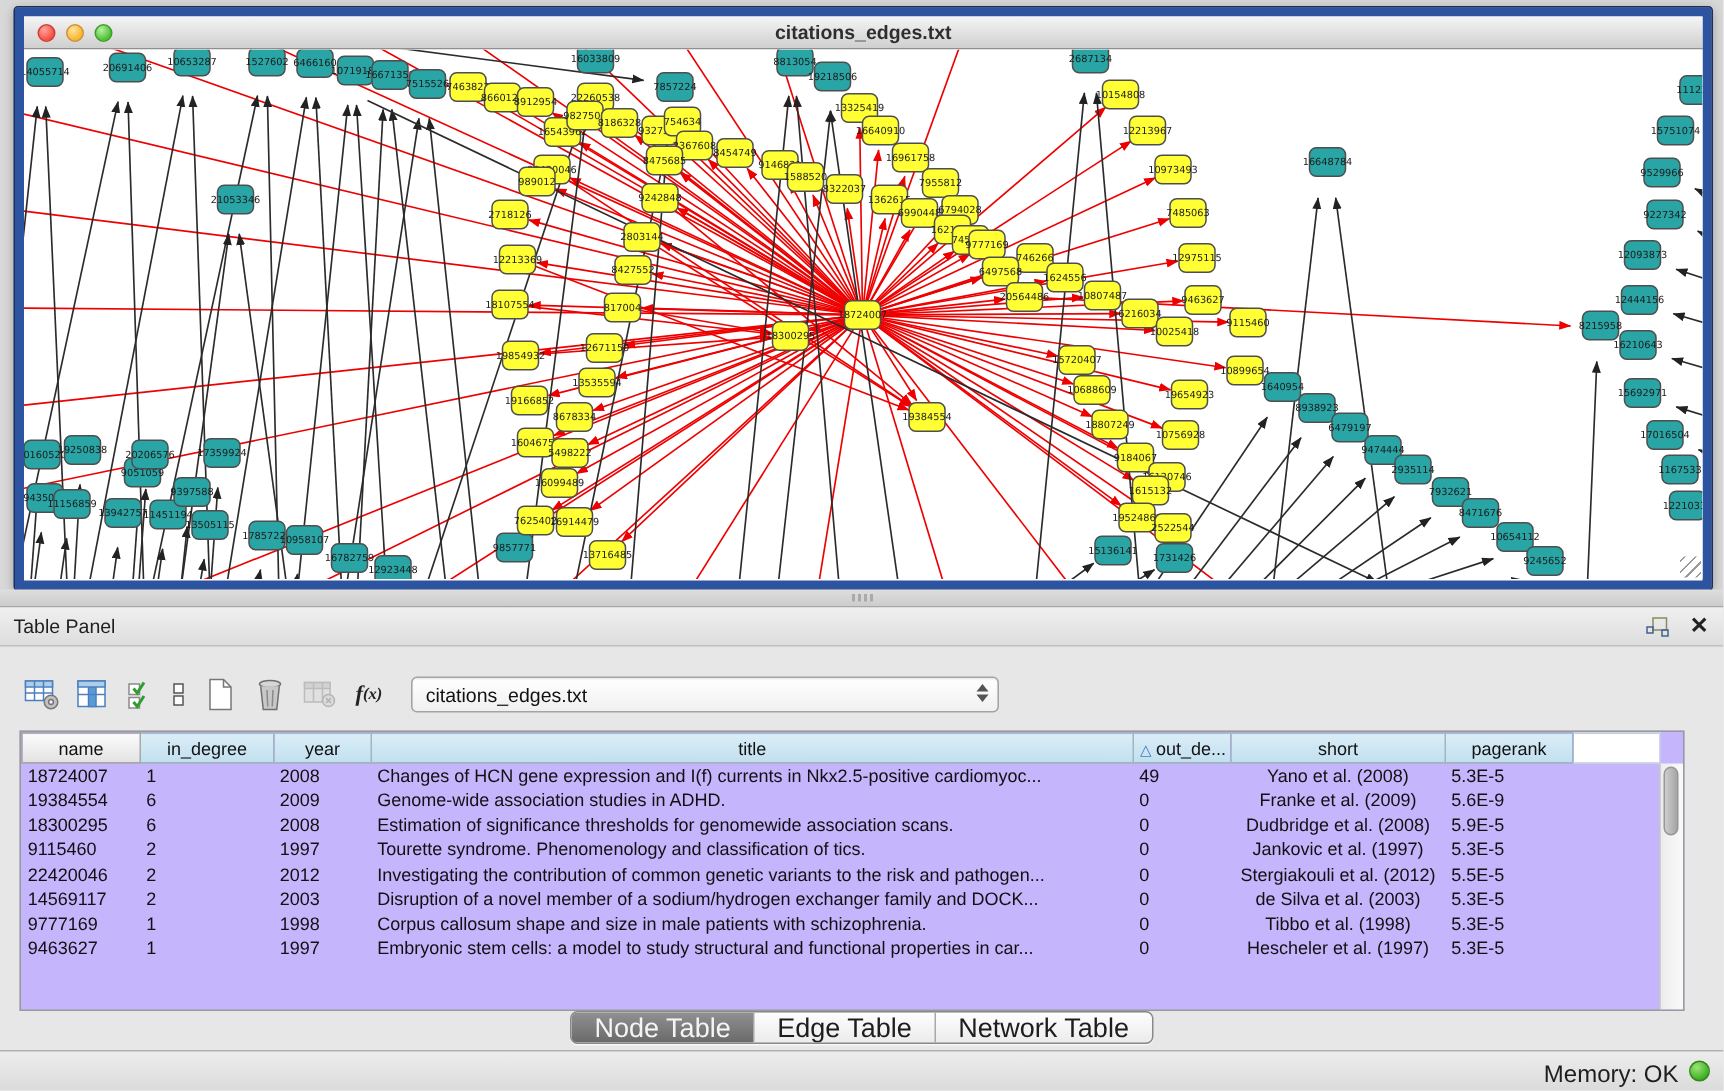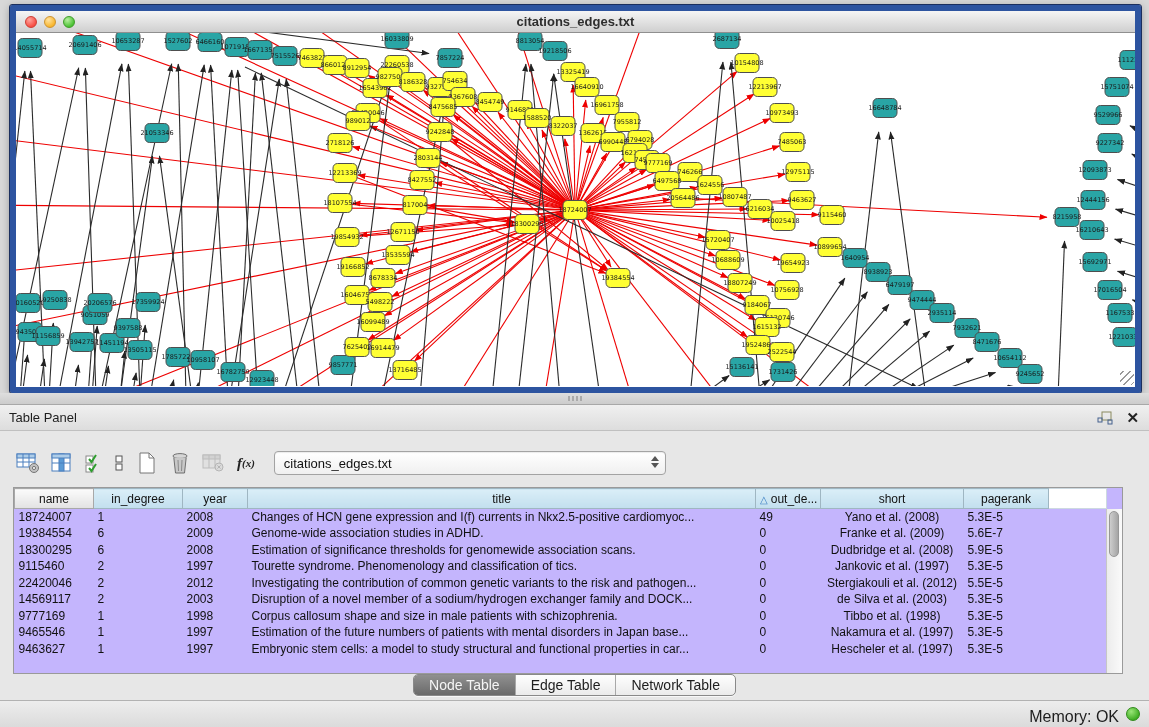--- a/index.html
+++ b/index.html
@@ -70,21 +70,21 @@
   td.c5 { text-align:center;margin-left:20px; }
   
   .vscroll { position:absolute; right:0; top:21px; bottom:0; width:16px;
     background:linear-gradient(to right,#ececec,#fafafa); border-left:1px solid #c6c6c6; }
   .vthumb { position:absolute; left:2px; top:2px; width:10px; height:46px; border-radius:6px;
     background:linear-gradient(to right,#cdcdcd,#a5a5a5); border:1px solid #979797; }
   
   .tabs-row { position:absolute; left:0; top:269px; width:100%; display:flex; justify-content:center; }
   .seg { display:flex; border:1px solid #898989; border-radius:5px; overflow:hidden;
     background:linear-gradient(#fefefe,#ebebeb); box-shadow:0 1px 0 rgba(255,255,255,.7); }
-  .seg .tab { padding:0 15px; height:20px; line-height:20px; font-size:14px; color:#1d1d1d; border-left:1px solid #a8a8a8; }
+  .seg .tab { padding:0 15px; height:20px; line-height:20px; font-size:18px; color:#1d1d1d; border-left:1px solid #a8a8a8; }
   .seg .tab:first-child { border-left:none; }
   .seg .tab.sel { background:linear-gradient(#909090,#6a6a6a); color:#f5f5f5; }
   
   .statusbar { position:absolute; left:0; bottom:0; width:100%; height:27px;
     background:linear-gradient(#ededed,#dbdbdb); border-top:1px solid #b2b2b2; }
   .mem-label { position:absolute; right:30px; top:7px; font-size:16px; color:#1e1e1e; }
   .mem-dot { position:absolute; right:9px; top:6px; width:14px; height:14px; border-radius:50%;
     background:radial-gradient(circle at 35% 30%, #9ae578, #3cab20 75%); border:1px solid #2f8a19; }
 </style>
 </head>
@@ -918,21 +918,21 @@
             <td class="c6">5.3E-5</td>
             <td></td>
           </tr>
           <tr>
             <td class="c0">19384554</td>
             <td class="c1">6</td>
             <td class="c2">2009</td>
             <td class="c3">Genome-wide association studies in ADHD.</td>
             <td class="c4">0</td>
             <td class="c5">Franke et al. (2009)</td>
-            <td class="c6">5.6E-7</td>
+            <td class="c6">5.6E-9</td>
             <td></td>
           </tr>
           <tr>
             <td class="c0">18300295</td>
             <td class="c1">6</td>
             <td class="c2">2008</td>
             <td class="c3">Estimation of significance thresholds for genomewide association scans.</td>
             <td class="c4">0</td>
             <td class="c5">Dudbridge et al. (2008)</td>
             <td class="c6">5.9E-5</td>
@@ -972,30 +972,20 @@
             <td class="c0">9777169</td>
             <td class="c1">1</td>
             <td class="c2">1998</td>
             <td class="c3">Corpus callosum shape and size in male patients with schizophrenia.</td>
             <td class="c4">0</td>
             <td class="c5">Tibbo et al. (1998)</td>
             <td class="c6">5.3E-5</td>
             <td></td>
           </tr>
           <tr>
-            <td class="c0">9465546</td>
-            <td class="c1">1</td>
-            <td class="c2">1997</td>
-            <td class="c3">Estimation of the future numbers of patients with mental disorders in Japan base...</td>
-            <td class="c4">0</td>
-            <td class="c5">Nakamura et al. (1997)</td>
-            <td class="c6">5.3E-5</td>
-            <td></td>
-          </tr>
-          <tr>
             <td class="c0">9463627</td>
             <td class="c1">1</td>
             <td class="c2">1997</td>
             <td class="c3">Embryonic stem cells: a model to study structural and functional properties in car...</td>
             <td class="c4">0</td>
             <td class="c5">Hescheler et al. (1997)</td>
             <td class="c6">5.3E-5</td>
             <td></td>
           </tr>
         </tbody>

